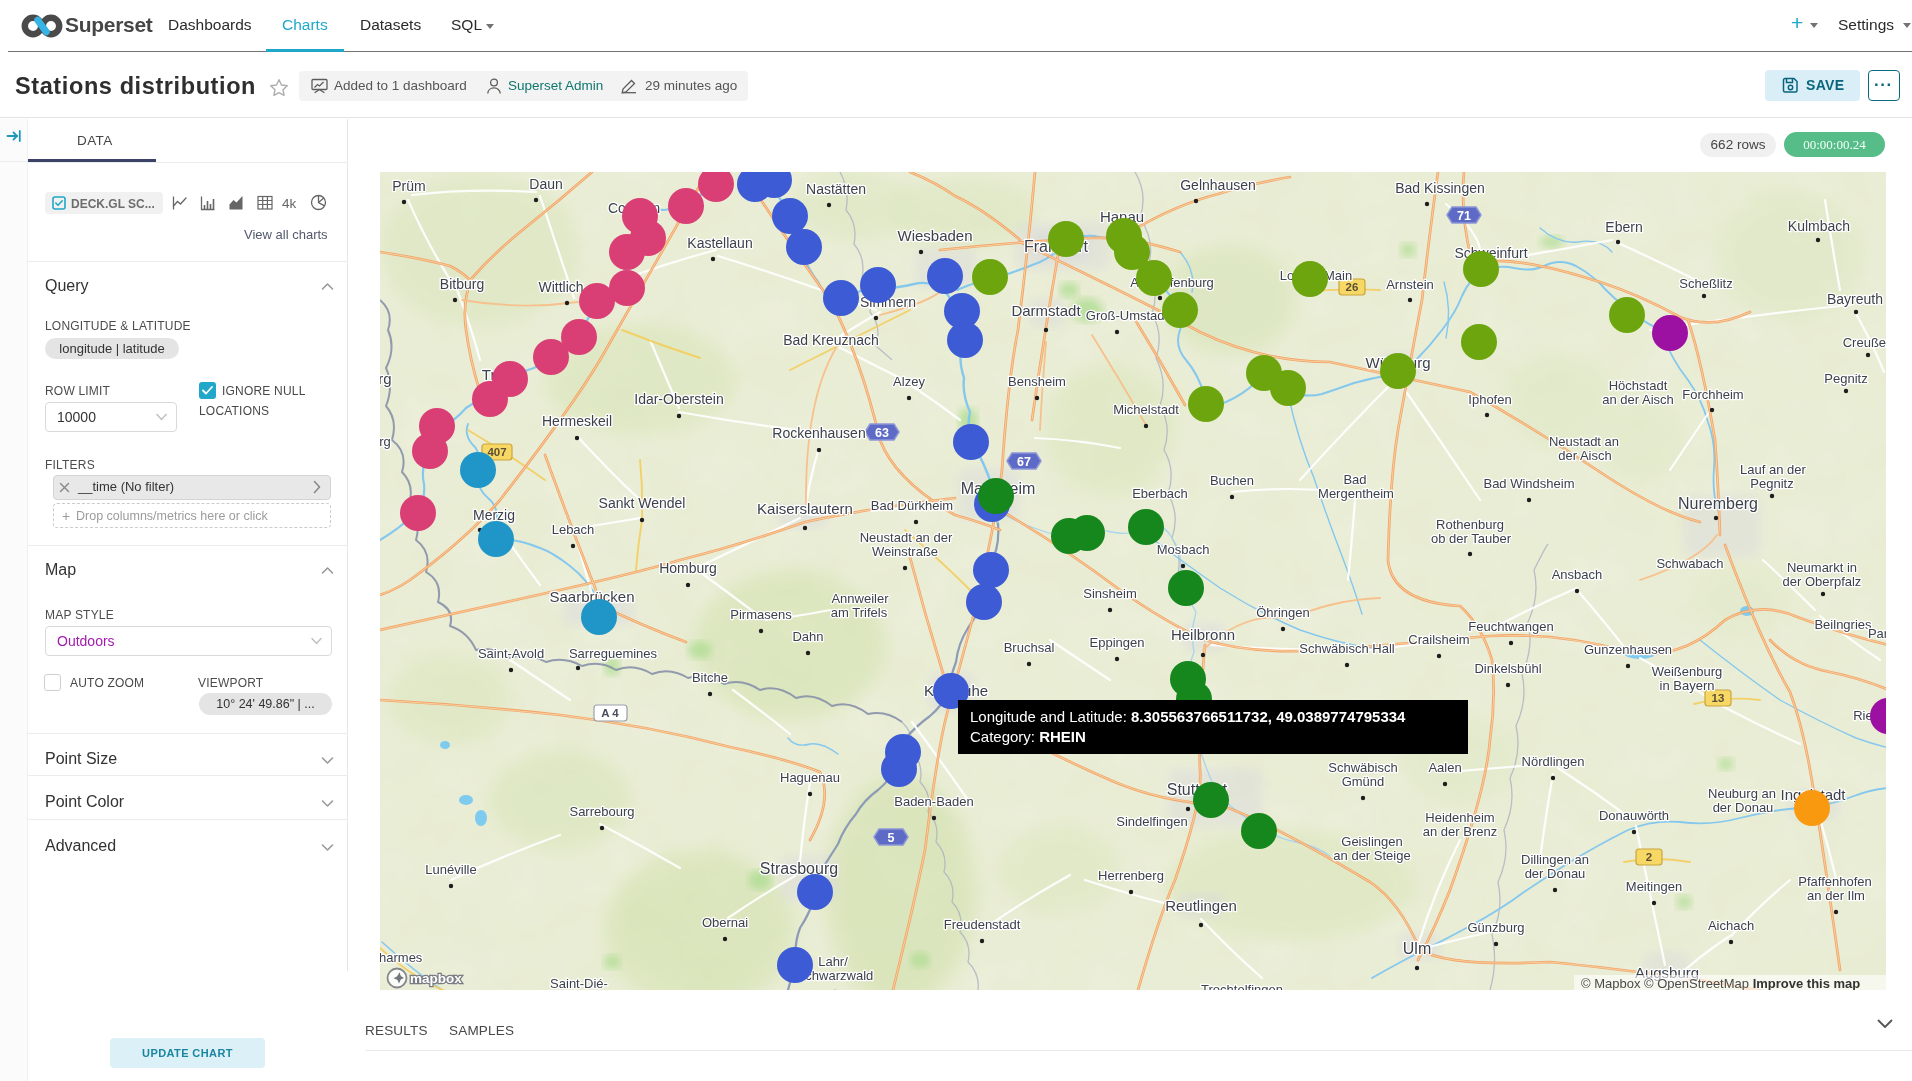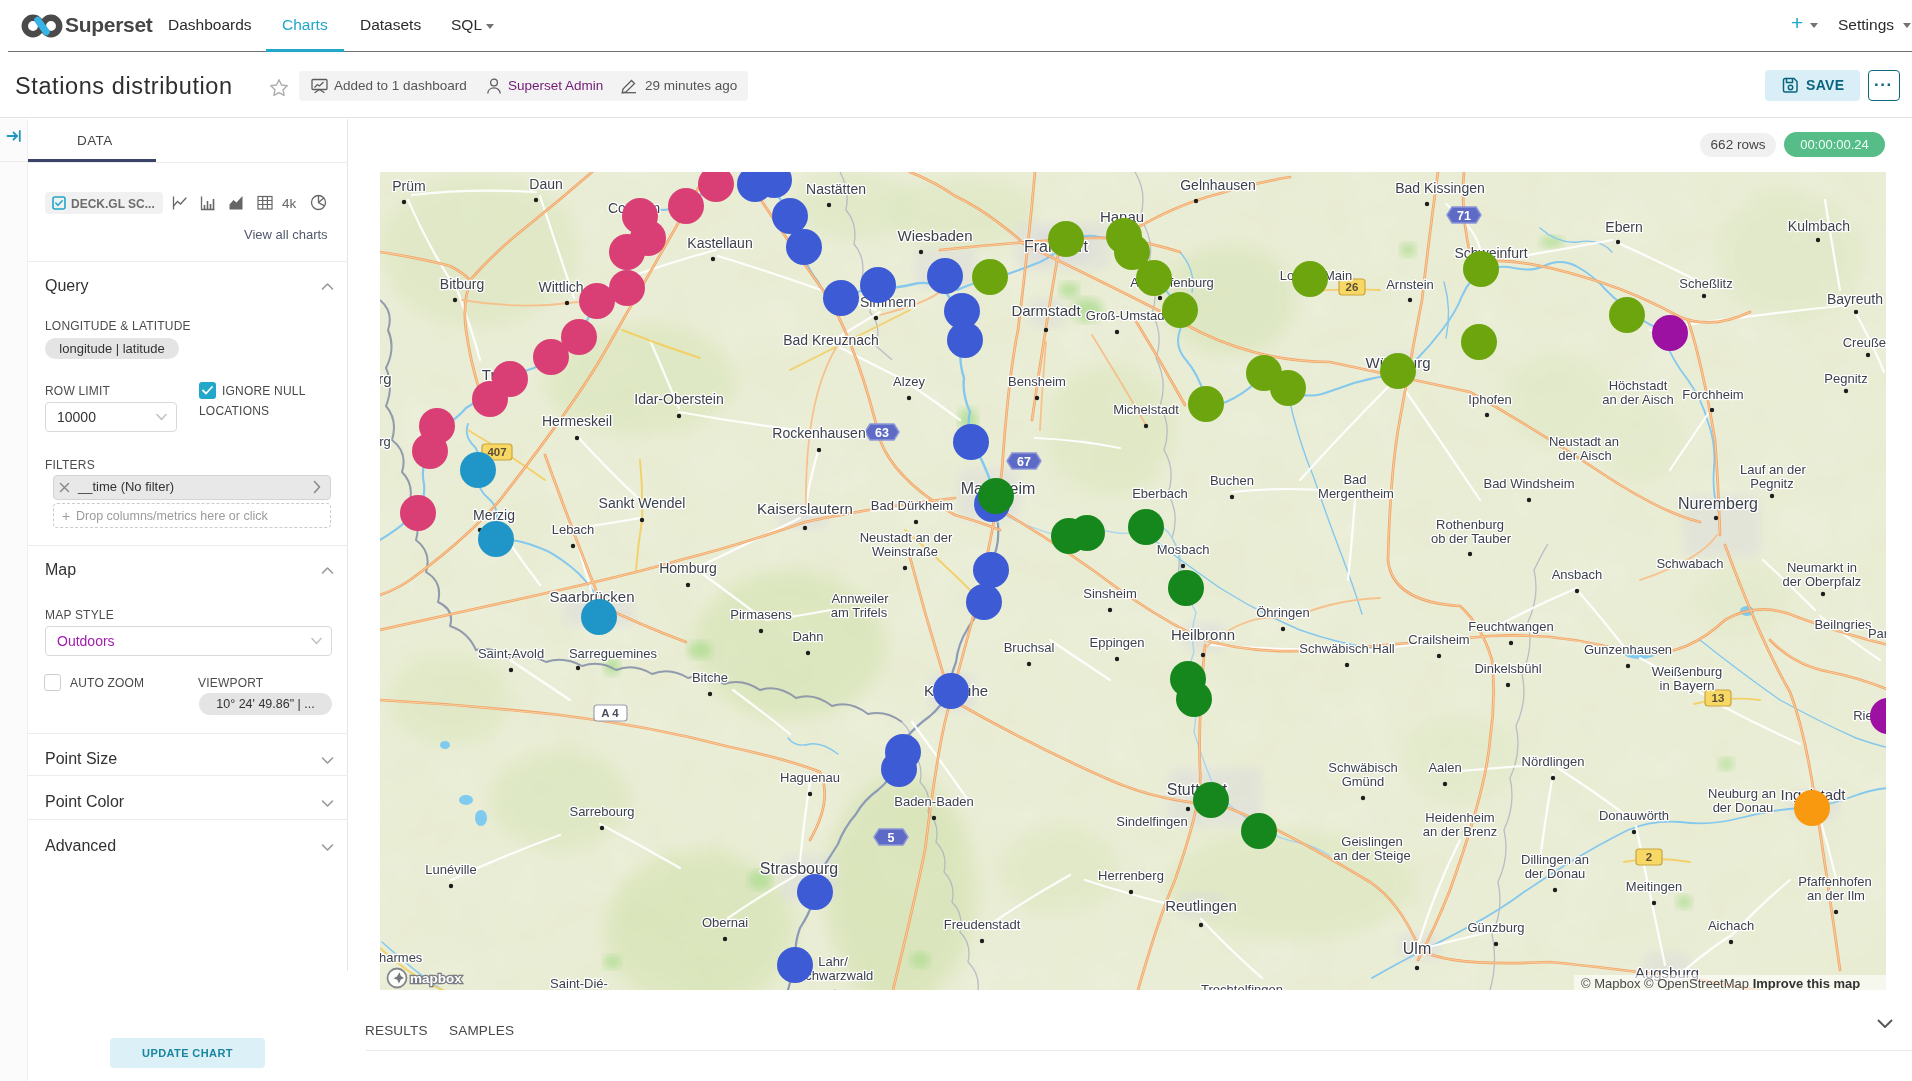--- a/index.html
+++ b/index.html
@@ -28,40 +28,40 @@
   <div class="abs" style="left:443px;top:16px;font-size:15.5px;color:#2b2b2b">SQL</div>
   <div class="abs" style="left:478px;top:24px;width:0;height:0;border-left:4.5px solid transparent;border-right:4.5px solid transparent;border-top:5px solid #737373"></div>
   <div class="abs" style="left:258px;top:49px;width:78px;height:3px;background:#20a7c9"></div>
   <div class="abs" style="left:1783px;top:11px;font-size:21px;color:#20a7c9;font-weight:400">+</div>
   <div class="abs" style="left:1802px;top:23px;width:0;height:0;border-left:4.5px solid transparent;border-right:4.5px solid transparent;border-top:5px solid #737373"></div>
   <div class="abs" style="left:1830px;top:16px;font-size:15.5px;color:#2b2b2b">Settings</div>
   <div class="abs" style="left:1895px;top:23px;width:0;height:0;border-left:4.5px solid transparent;border-right:4.5px solid transparent;border-top:5px solid #737373"></div>
 </div>
 
 <div class="abs" style="left:0;top:52px;width:1912px;height:66px;background:#fff;border-bottom:1px solid #e3e3e3">
-  <div class="abs" style="left:15px;top:21px;font-size:23.5px;font-weight:400;color:#2e2e2e;letter-spacing:.6px">Stations distribution</div>
+  <div class="abs" style="left:15px;top:21px;font-size:23.5px;font-weight:700;color:#2e2e2e;letter-spacing:.6px">Stations distribution</div>
   <svg class="abs" style="left:269px;top:26px" width="20" height="20" viewBox="0 0 20 20">
       <path d="M10 1.7l2.5 5.3 5.8.7-4.3 4 1.1 5.7-5.1-2.8-5.1 2.8 1.1-5.7-4.3-4 5.8-.7z" fill="none" stroke="#adadad" stroke-width="1.4" stroke-linejoin="round"></path>
     </svg>
   <div class="abs" style="left:299px;top:19px;width:449px;height:30px;background:#f3f3f3;border-radius:4px"></div>
   <svg class="abs" style="left:311px;top:26px" width="17" height="16" viewBox="0 0 17 16">
       <g fill="none" stroke="#5c5c5c" stroke-width="1.3">
         <rect x="1" y="1.5" width="15" height="10" rx="1"></rect>
         <path d="M3.5 9.5l3-3 2 1.5 4-4"></path>
         <path d="M4 14.5l4.5-3 4.5 3" stroke-linecap="round"></path>
       </g>
     </svg>
   <div class="abs" style="left:334px;top:26px;font-size:13.5px;color:#555">Added to 1 dashboard</div>
   <svg class="abs" style="left:486px;top:25px" width="16" height="18" viewBox="0 0 16 18">
       <g fill="none" stroke="#5c5c5c" stroke-width="1.3">
         <circle cx="8" cy="5.5" r="3.4"></circle>
         <path d="M1.8 16.5c0-3.4 2.8-5.6 6.2-5.6s6.2 2.2 6.2 5.6"></path>
       </g>
     </svg>
-  <div class="abs" style="left:508px;top:26px;font-size:13.5px;color:#701a75">Superset Admin</div>
+  <div class="abs" style="left:508px;top:26px;font-size:13.5px;color:#0f766e">Superset Admin</div>
   <svg class="abs" style="left:621px;top:26px" width="17" height="16" viewBox="0 0 17 16">
       <g fill="none" stroke="#5c5c5c" stroke-width="1.3">
         <path d="M10.5 2.5l3 3-8.5 8.5-3.8.8.8-3.8z"></path>
         <path d="M2 14.7h13"></path>
       </g>
     </svg>
   <div class="abs" style="left:645px;top:26px;font-size:13.5px;color:#555">29 minutes ago</div>
   <div class="abs" style="left:1765px;top:18px;width:95px;height:31px;background:#d9eef7;border-radius:4px"></div>
   <svg class="abs" style="left:1782px;top:25px" width="17" height="17" viewBox="0 0 17 17">
       <g fill="none" stroke="#09657d" stroke-width="1.5">
@@ -735,30 +735,31 @@
 <circle cx="1186" cy="588" r="18" fill="#15871c"></circle>
 <circle cx="1188" cy="679" r="18" fill="#15871c"></circle>
 <circle cx="1194" cy="699" r="18" fill="#15871c"></circle>
 <circle cx="1211" cy="800" r="18" fill="#15871c"></circle>
 <circle cx="1259" cy="831" r="18" fill="#15871c"></circle>
 <circle cx="1670" cy="333" r="18" fill="#9c10a2"></circle>
 <circle cx="1888" cy="716" r="18" fill="#9c10a2"></circle>
 <circle cx="1812" cy="808" r="18" fill="#f9990f"></circle>
 </g>
 </svg>
+<div class="abs" style="left:578px;top:528px;width:510px;height:54px;background:#000;color:#fff;font-size:15px;padding:7px 12px;line-height:20px">Longitude and Latitude: <b>8.305563766511732, 49.0389774795334</b><br>Category: <b>RHEIN</b></div>
 <svg class="abs" style="left:6px;top:794px" width="80" height="24" viewBox="0 0 80 24">
 <circle cx="11" cy="12" r="9.5" fill="#ffffff" opacity=".85" stroke="#72767d" stroke-width="1.8"></circle>
 <path d="M13.5 6.2 L14.8 10.1 L18 12 L14.8 13.6 L13 17.5 L11.3 13.8 L7.5 12.3 L11 10.4 Z" fill="#72767d"></path>
 <text x="24" y="17" font-size="13.5" font-weight="700" fill="#ffffff" stroke="#787c82" stroke-width="2.6" style="paint-order:stroke" font-family="Liberation Sans,sans-serif">mapbox</text>
 </svg>
 <div class="abs" style="left:1194px;top:803px;width:312px;height:15px;background:rgba(255,255,255,.6)"></div>
 <div class="abs" style="left:1201px;top:803.5px;font-size:13px;color:#4a4a4a">© Mapbox © OpenStreetMap <b style="color:#333">Improve this map</b></div>
 </div>
 
 <div class="abs" style="left:1700px;top:133px;width:76px;height:24px;background:#f0f0f0;border-radius:12px;text-align:center;line-height:24px;font-size:13.5px;color:#454545">662 rows</div>
-<div class="abs" style="left:1784px;top:132px;width:101px;height:25px;background:#56bd88;border-radius:12.5px;text-align:center;line-height:25px;font-size:13px;color:#f2fff7;font-family:Liberation Sans, sans-serif">00:00:00.24</div>
+<div class="abs" style="left:1784px;top:132px;width:101px;height:25px;background:#56bd88;border-radius:12.5px;text-align:center;line-height:25px;font-size:13px;color:#f2fff7;font-family:Liberation Serif, serif">00:00:00.24</div>
 
 <div class="abs" style="left:365px;top:1023px;font-size:13.5px;color:#484848;letter-spacing:.2px">RESULTS</div>
 <div class="abs" style="left:449px;top:1023px;font-size:13.5px;color:#484848;letter-spacing:.2px">SAMPLES</div>
 <div class="abs" style="left:366px;top:1050px;width:1546px;height:1px;background:#e9e9e9"></div>
 <svg class="abs" style="left:1877px;top:1019px" width="16" height="10" viewBox="0 0 16 10">
     <path d="M1.5 1.5l6.5 6.5 6.5-6.5" fill="none" stroke="#555" stroke-width="1.8" stroke-linecap="round" stroke-linejoin="round"></path>
   </svg>
 
 </body></html>

